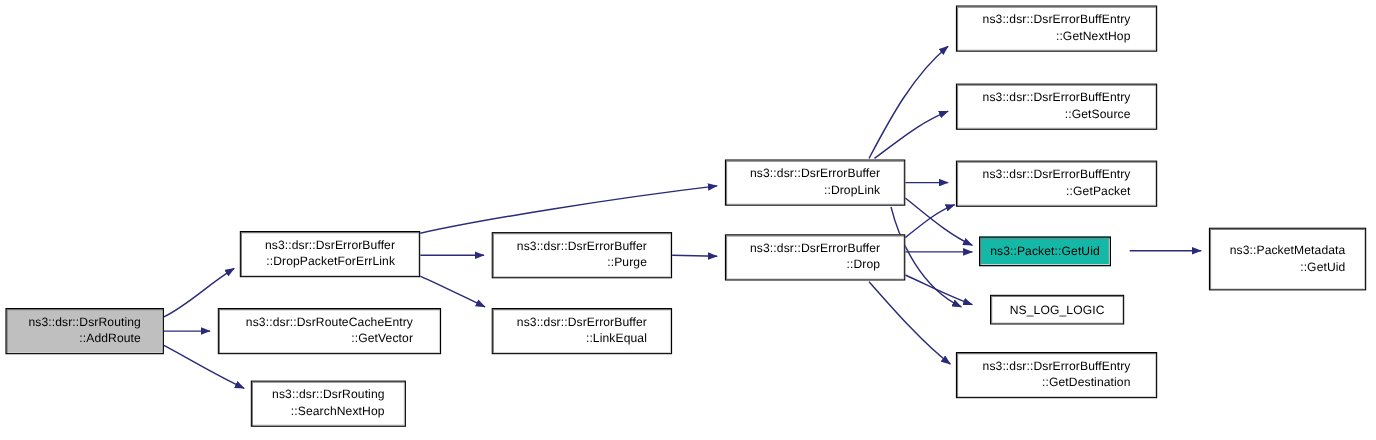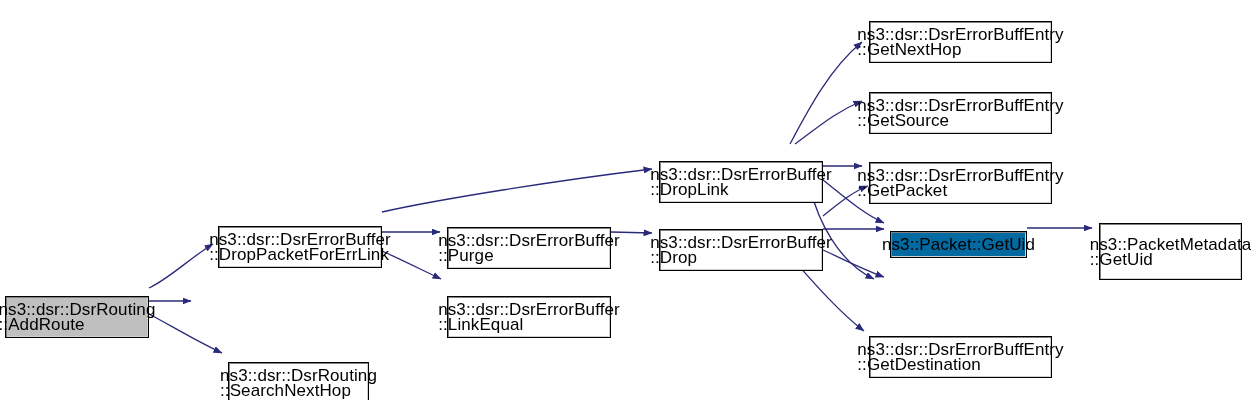--- a/index.html
+++ b/index.html
@@ -33,26 +33,25 @@
   }
   .gnode {
     position: absolute;
     box-sizing: border-box;
     border: 1px solid #000000;
     background: #ffffff;
     color: #000000;
     display: flex;
     align-items: center;
     justify-content: center;
-    text-align: left;
-    font-size: 17px;
+    text-align: right;
+    font-size: 11px;
     line-height: 15px;
     letter-spacing: 0.1px;
     box-shadow: 1px 1px 0 0 #808080 inset, -1px -1px 0 0 #d0d0d0 inset;
-    margin-top: 16px;
   }
   .gnode .lbl {
     display: block;
     white-space: pre-line;
     padding: 0 4px;
   }
   .gnode.highlight {
     background: #bfbfbf;
   }
   .gnode.single .lbl {
@@ -93,20 +92,24 @@
 
   <div id="node-layer">
       <div class="gnode highlight" style="left: 5px; top: 280px; width: 144px; height: 42px; border-color: rgb(0, 0, 0); color: rgb(0, 0, 0); background: rgb(191, 191, 191);">
         <span class="lbl">ns3::dsr::DsrRouting
 ::AddRoute</span>
       </div>
       <div class="gnode" style="left: 218px; top: 210px; width: 164px; height: 42px; border-color: rgb(0, 0, 0); color: rgb(0, 0, 0); background: rgb(255, 255, 255);">
         <span class="lbl">ns3::dsr::DsrErrorBuffer
 ::DropPacketForErrLink</span>
       </div>
+      <div class="gnode" style="left: 198px; top: 280px; width: 203px; height: 42px; border-color: rgb(0, 0, 0); color: rgb(0, 0, 0); background: rgb(255, 255, 255);">
+        <span class="lbl">ns3::dsr::DsrRouteCacheEntry
+::GetVector</span>
+      </div>
       <div class="gnode" style="left: 228px; top: 346px; width: 141px; height: 42px; border-color: rgb(0, 0, 0); color: rgb(0, 0, 0); background: rgb(255, 255, 255);">
         <span class="lbl">ns3::dsr::DsrRouting
 ::SearchNextHop</span>
       </div>
       <div class="gnode" style="left: 447px; top: 211px; width: 164px; height: 42px; border-color: rgb(0, 0, 0); color: rgb(0, 0, 0); background: rgb(255, 255, 255);">
         <span class="lbl">ns3::dsr::DsrErrorBuffer
 ::Purge</span>
       </div>
       <div class="gnode" style="left: 447px; top: 280px; width: 164px; height: 42px; border-color: rgb(0, 0, 0); color: rgb(0, 0, 0); background: rgb(255, 255, 255);">
         <span class="lbl">ns3::dsr::DsrErrorBuffer
@@ -125,22 +128,25 @@
 ::GetNextHop</span>
       </div>
       <div class="gnode" style="left: 869px; top: 76px; width: 183px; height: 42px; border-color: rgb(0, 0, 0); color: rgb(0, 0, 0); background: rgb(255, 255, 255);">
         <span class="lbl">ns3::dsr::DsrErrorBuffEntry
 ::GetSource</span>
       </div>
       <div class="gnode" style="left: 869px; top: 146px; width: 183px; height: 42px; border-color: rgb(0, 0, 0); color: rgb(0, 0, 0); background: rgb(255, 255, 255);">
         <span class="lbl">ns3::dsr::DsrErrorBuffEntry
 ::GetPacket</span>
       </div>
-      <div class="gnode single" style="left: 890px; top: 215px; width: 137px; height: 27px; border-color: rgb(0, 0, 0); color: rgb(0, 0, 0); background: #0369a1;">
+      <div class="gnode single" style="left: 890px; top: 215px; width: 120px; height: 27px; border-color: rgb(0, 0, 0); color: rgb(0, 0, 0); background: #14b8a6;">
         <span class="lbl">ns3::Packet::GetUid</span>
+      </div>
+      <div class="gnode single" style="left: 900px; top: 268px; width: 122px; height: 27px; border-color: rgb(0, 0, 0); color: rgb(0, 0, 0); background: rgb(255, 255, 255);">
+        <span class="lbl">NS_LOG_LOGIC</span>
       </div>
       <div class="gnode" style="left: 869px; top: 320px; width: 183px; height: 42px; border-color: rgb(0, 0, 0); color: rgb(0, 0, 0); background: rgb(255, 255, 255);">
         <span class="lbl">ns3::dsr::DsrErrorBuffEntry
 ::GetDestination</span>
       </div>
       <div class="gnode" style="left: 1099px; top: 207px; width: 143px; height: 57px; border-color: rgb(0, 0, 0); color: rgb(0, 0, 0); background: rgb(255, 255, 255);">
         <span class="lbl">ns3::PacketMetadata
 ::GetUid</span>
       </div>
     </div>

